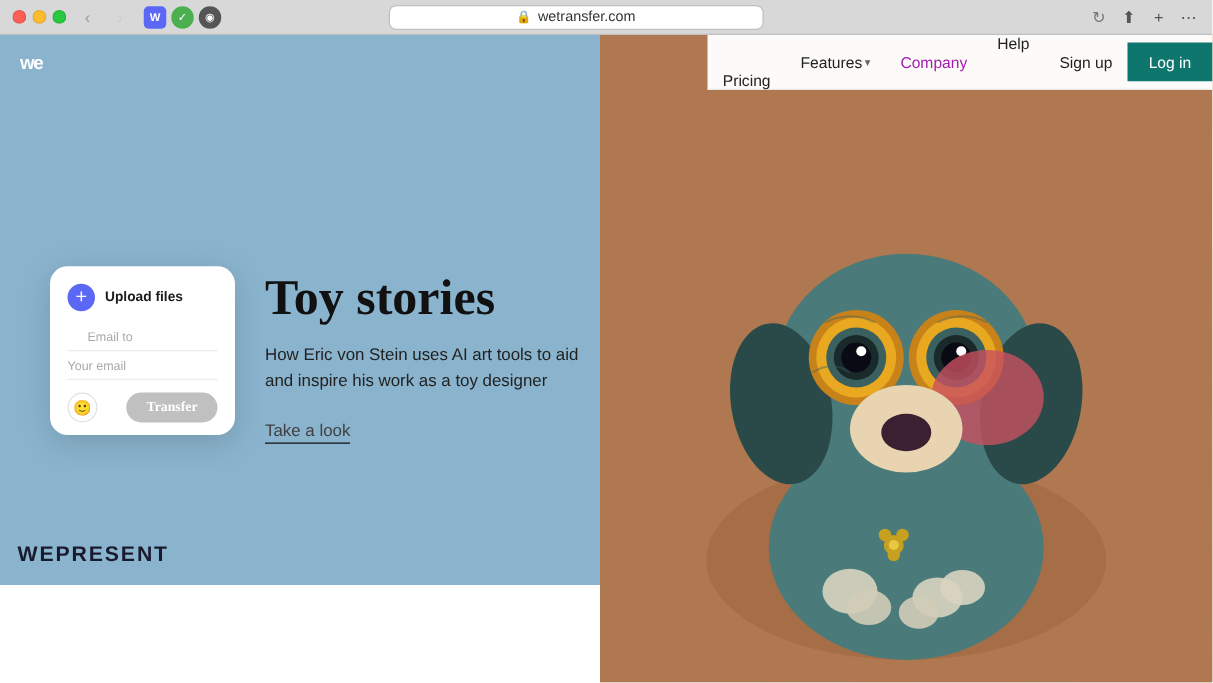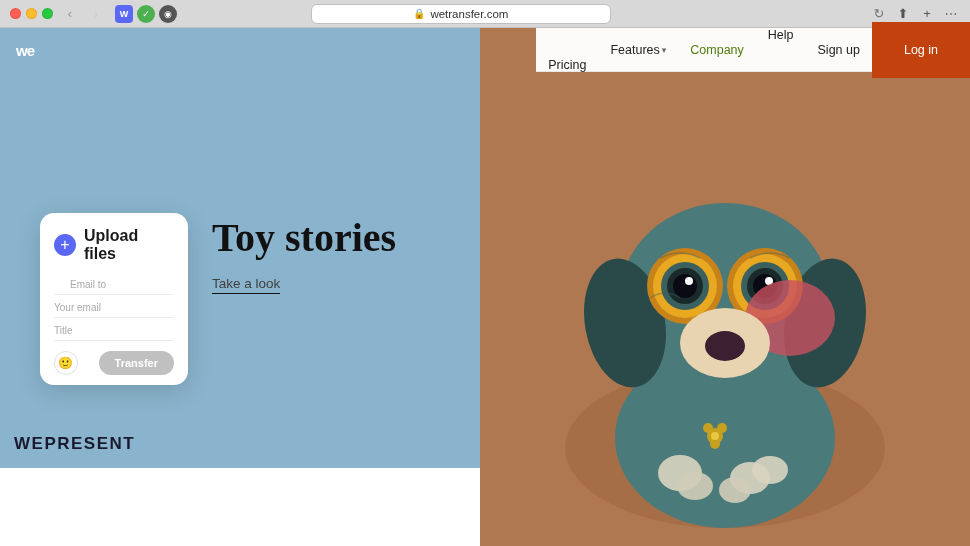--- a/index.html
+++ b/index.html
@@ -48,44 +48,42 @@
   <div style="width:480px;height:440px;background:#8ab4cd;position:relative;">
 
     <div style="position:absolute;top:14px;left:16px;z-index:10;">
       <span style="font-weight:900;font-size:15px;color:#fff;letter-spacing:-1px;">we</span>
     </div>
 
     <div style="position:absolute;top:185px;left:40px;width:148px;background:#fff;border-radius:14px;padding:14px 14px 10px;box-shadow:0 6px 24px rgba(0,0,0,0.15);">
 
       <div style="display:flex;align-items:center;gap:8px;margin-bottom:12px;">
         <div style="width:22px;height:22px;border-radius:50%;background:#5b67f5;display:flex;align-items:center;justify-content:center;color:white;font-size:16px;font-weight:300;line-height:1;flex-shrink:0;">+</div>
-        <span style="font-size:16px;font-weight:700;color:#1a1a1a;">Upload files</span>
+        <span style="font-size:11px;font-weight:700;color:#1a1a1a;">Upload files</span>
       </div>
 
       <div style="border-bottom:1px solid #ececec;padding:4px 16px;margin-bottom:3px;">
         <div style="font-size:10px;color:#aaa;">Email to</div>
       </div>
 
       <div style="border-bottom:1px solid #ececec;padding:4px 0;margin-bottom:3px;">
         <div style="font-size:10px;color:#aaa;">Your email</div>
       </div>
 
-      <div style="border-bottom:1px solid #ececec;padding:4px 0;margin-bottom:3px;">
-        <div style="font-size:10px;color:#aaa;">Title</div>
-      </div>
 
 
       <div style="display:flex;align-items:center;justify-content:space-between;margin-top:10px;">
         <div style="width:24px;height:24px;border-radius:50%;border:1.5px solid #e0e0e0;display:flex;align-items:center;justify-content:center;font-size:12px;cursor:pointer;">🙂</div>
-        <button style="background:#c0c0c0;color:#fff;border:none;border-radius:20px;padding:6px 16px;font-size:11px;font-weight:700;cursor:pointer;font-family:Liberation Sans, sans-serif;">Transfer</button>
+        <button style="background:#c0c0c0;color:#fff;border:none;border-radius:20px;padding:6px 16px;font-size:11px;font-weight:700;cursor:pointer;font-family:Liberation Serif, serif;">Transfer</button>
       </div>
     </div>
 
     <div style="position:absolute;top:188px;left:212px;width:255px;">
       <h1 style="font-size:40px;font-weight:800;color:#111;margin-bottom:14px;line-height:1.1;font-family:Georgia,serif;">Toy stories</h1>
+      <p style="font-size:13.5px;color:#222;line-height:1.55;margin-bottom:20px;">How Eric von Stein uses AI art tools to aid and inspire his work as a toy designer</p>
       <a style="font-size:13.5px;color:#404040;text-decoration:none;border-bottom:1.5px solid #111;padding-bottom:2px;cursor:pointer;display:inline-block;">Take a look</a>
     </div>
 
     <div style="position:absolute;bottom:14px;left:14px;">
       <span style="font-size:17px;font-weight:900;color:#1a1a2e;letter-spacing:1.5px;font-family:-apple-system,BlinkMacSystemFont,sans-serif;">WEPRESENT</span>
     </div>
   </div>
 
   <div style="width:490px;height:518px;overflow:hidden;position:relative;background:linear-gradient(160deg,#8a6040 0%,#b07850 25%,#c09878 45%,#a06845 70%,#7a5030 100%);">
 
@@ -143,27 +141,27 @@
   </div>
 
   <div style="position:absolute;top:0;right:0;height:44px;display:flex;align-items:center;background:rgba(255,255,255,0.97);z-index:20;border-bottom:1px solid #e8e8e8;">
     <div style="padding:0 12px;height:44px;display:flex;align-items:flex-end;font-size:12.5px;color:#222;cursor:pointer;">
       <span>Pricing</span>
     </div>
     <div style="padding:0 12px;height:28px;display:flex;align-items:center;font-size:12.5px;color:#222;cursor:pointer;gap:2px;">
       <span>Features</span>
       <span style="font-size:9px;color:#666;">▾</span>
     </div>
-    <div style="padding:0 12px;height:44px;display:flex;align-items:center;font-size:12.5px;color:#4d7c0f;cursor:pointer;">
+    <div style="padding:0 12px;height:44px;display:flex;align-items:center;font-size:12.5px;color:#a21caf;cursor:pointer;">
       <span>Company</span>
     </div>
     <div style="padding:0 12px;height:44px;display:flex;align-items:flex-start;font-size:12.5px;color:#222;cursor:pointer;">
       <span>Help</span>
     </div>
     <div style="padding:0 12px;height:60px;display:flex;align-items:center;font-size:12.5px;color:#222;cursor:pointer;">
       <span>Sign up</span>
     </div>
-    <div style="padding:0 32px;height:56px;display:flex;align-items:center;font-size:12.5px;color:#fff;cursor:pointer;background:#c2410c;">
+    <div style="padding:0 17px;height:31px;display:flex;align-items:center;font-size:12.5px;color:#fff;cursor:pointer;background:#0f766e;">
       <span>Log in</span>
     </div>
   </div>
 
 </div>
 
 </body></html>

